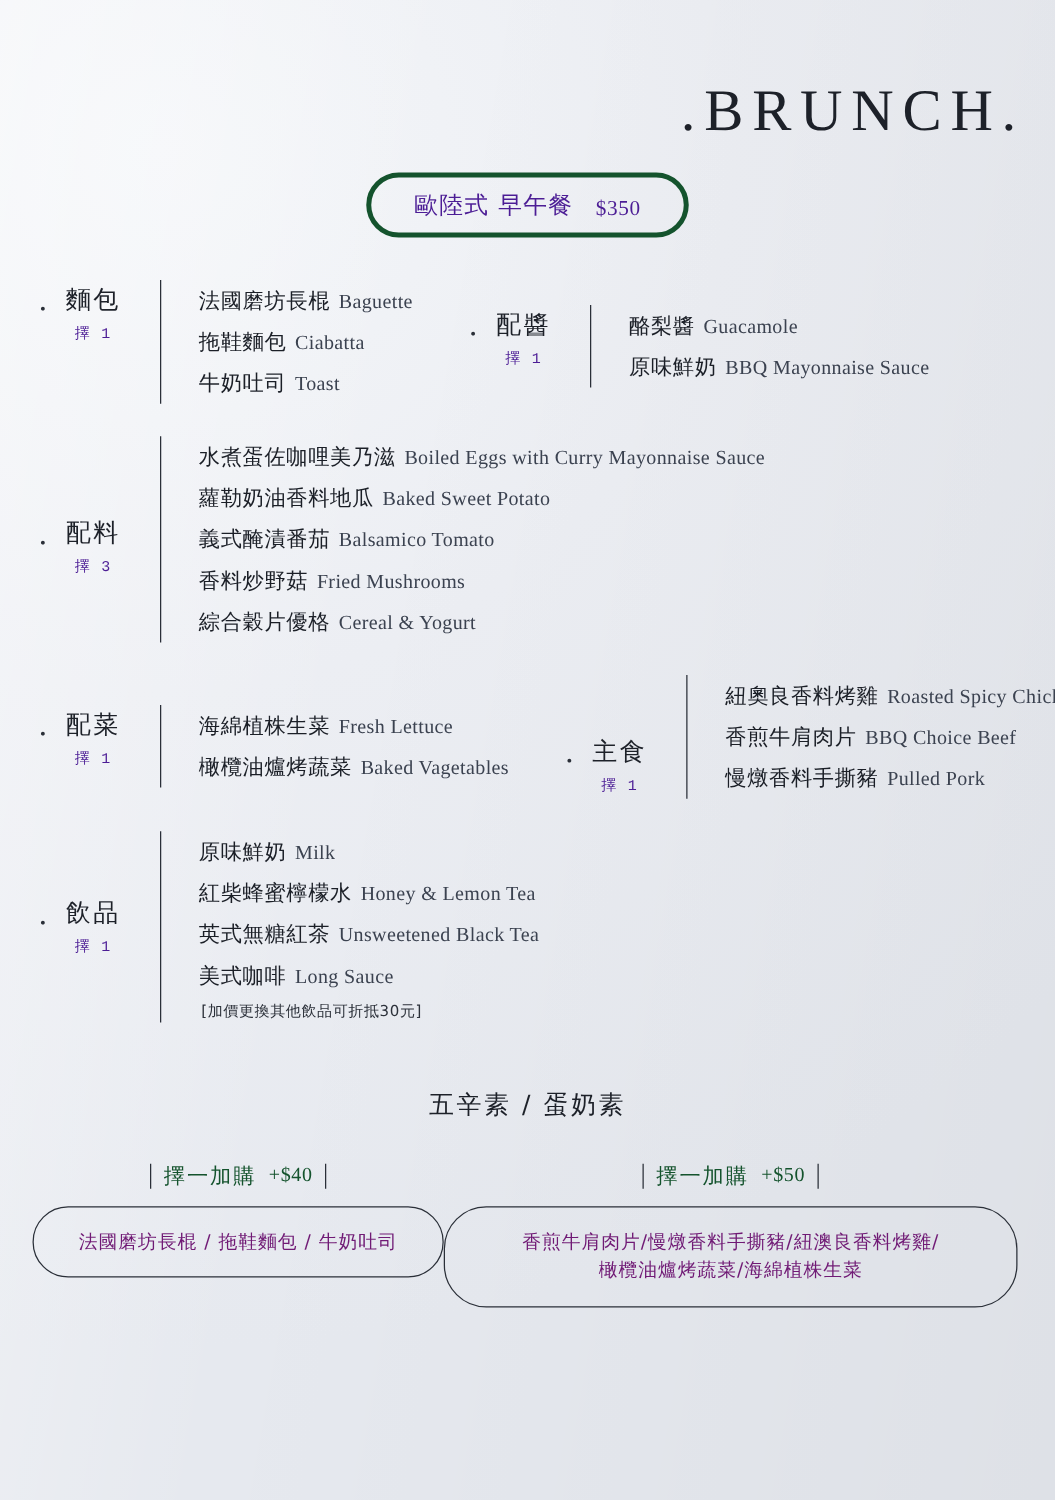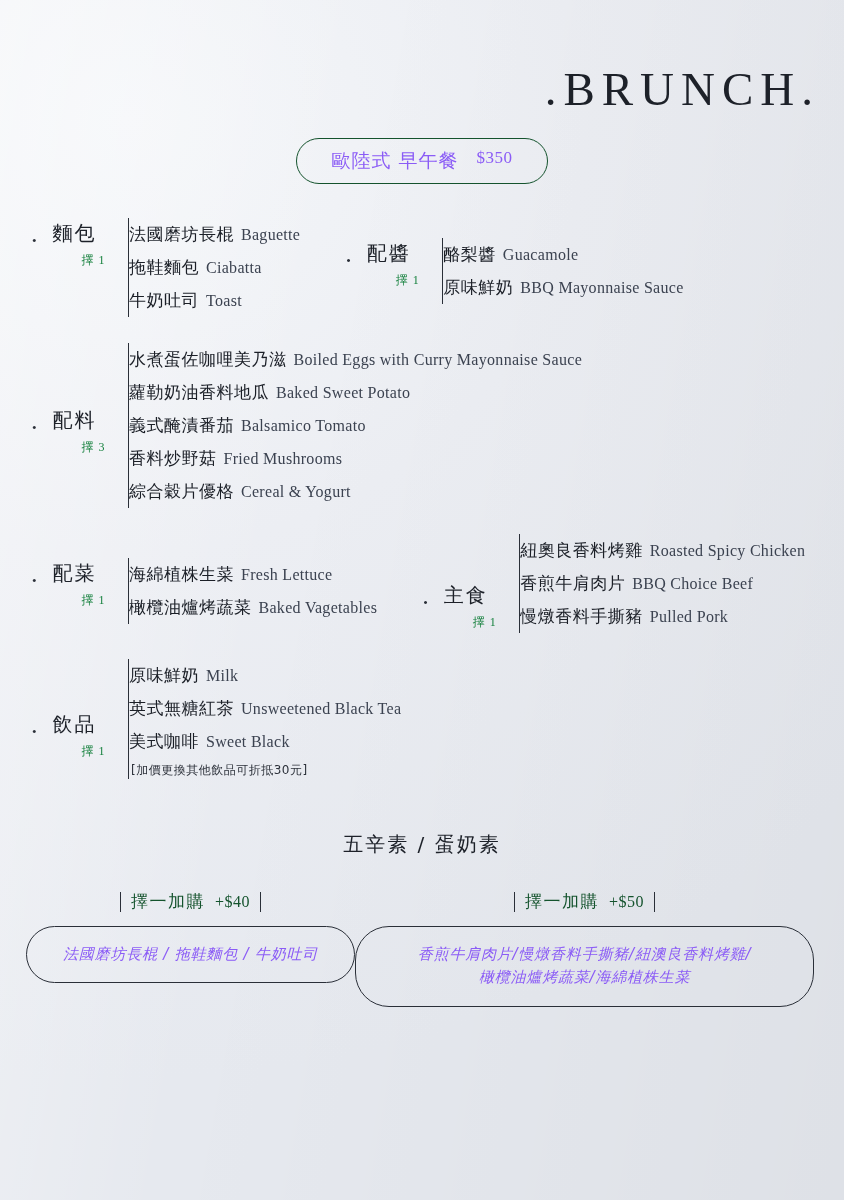--- a/index.html
+++ b/index.html
@@ -47,30 +47,30 @@
     margin-top: 62px;
     color: #1d2129;
     font-weight: 400;
   }
   .subtitle-wrap {
     display: flex;
     justify-content: center;
     margin-top: 22px;
   }
   .subtitle {
-    border: 1px solid #14532d;
+    border: 4px solid #14532d;
     border-radius: 30px;
     padding: 9px 34px;
     font-family: "DejaVu Sans", sans-serif;
     font-size: 19px;
     letter-spacing: 1px;
     display: flex;
-    align-items: flex-start;
+    align-items: flex-end;
     gap: 18px;
-    color: #8b5cf6;
+    color: #4c1d95;
   }
   .subtitle .price {
     font-family: "Liberation Serif", serif;
     font-size: 17px;
     letter-spacing: 0.5px;
   }
 
   
   .rows {
     margin-top: 34px;
@@ -98,31 +98,30 @@
     width: 62px;
   }
   .cat-name {
     font-family: "DejaVu Sans", sans-serif;
     font-size: 20px;
     letter-spacing: 2px;
     color: #1d2129;
     display: block;
   }
   .cat-pick {
-    font-family: Liberation Serif, serif;
+    font-family: Liberation Mono, monospace;
     font-size: 12px;
     letter-spacing: 1px;
-    color: #15803d;
+    color: #4c1d95;
     display: block;
     margin-top: 5px;
-    text-align: right;
   }
   .items {
     border-left: 1px solid #2a2f38;
-    padding-left: 0;
+    padding-left: 30px;
     margin-left: 4px;
   }
   .item {
     padding: 5px 0;
     white-space: nowrap;
   }
   .zh {
     font-family: "DejaVu Sans", sans-serif;
     font-size: 17px;
     letter-spacing: 0.5px;
@@ -198,22 +197,21 @@
     border: 1px solid #2a2f38;
     border-radius: 34px;
     width: 100%;
     box-sizing: border-box;
     padding: 16px 14px;
     text-align: center;
     font-family: "DejaVu Sans", sans-serif;
     font-size: 15px;
     letter-spacing: 0.8px;
     line-height: 1.55;
-    color: #8b5cf6;
-    font-style: italic;
+    color: #701a75;
   }
 </style>
 </head>
 <body>
 
 <div class="paper"></div>
 
 <div class="sheet">
 
   <div class="title">.BRUNCH.</div>
@@ -345,24 +343,27 @@
           <span class="cat-text">
             <span class="cat-name">飲品</span>
             <span class="cat-pick">擇 1</span>
           </span>
         </div>
         <div class="items" style="margin-top:-50px;">
           <div class="item">
             <span class="zh">原味鮮奶</span><span class="en">Milk</span>
           </div>
           <div class="item">
+            <span class="zh">紅柴蜂蜜檸檬水</span><span class="en">Honey &amp; Lemon Tea</span>
+          </div>
+          <div class="item">
             <span class="zh">英式無糖紅茶</span><span class="en">Unsweetened Black Tea</span>
           </div>
           <div class="item">
-            <span class="zh">美式咖啡</span><span class="en">Sweet Black</span>
+            <span class="zh">美式咖啡</span><span class="en">Long Sauce</span>
           </div>
           <div class="note">[加價更換其他飲品可折抵30元]</div>
         </div>
       </div>
     </div>
 
   </div>
 
   <div class="veg-line" style="margin-top:52px;">五辛素 / 蛋奶素</div>
 

